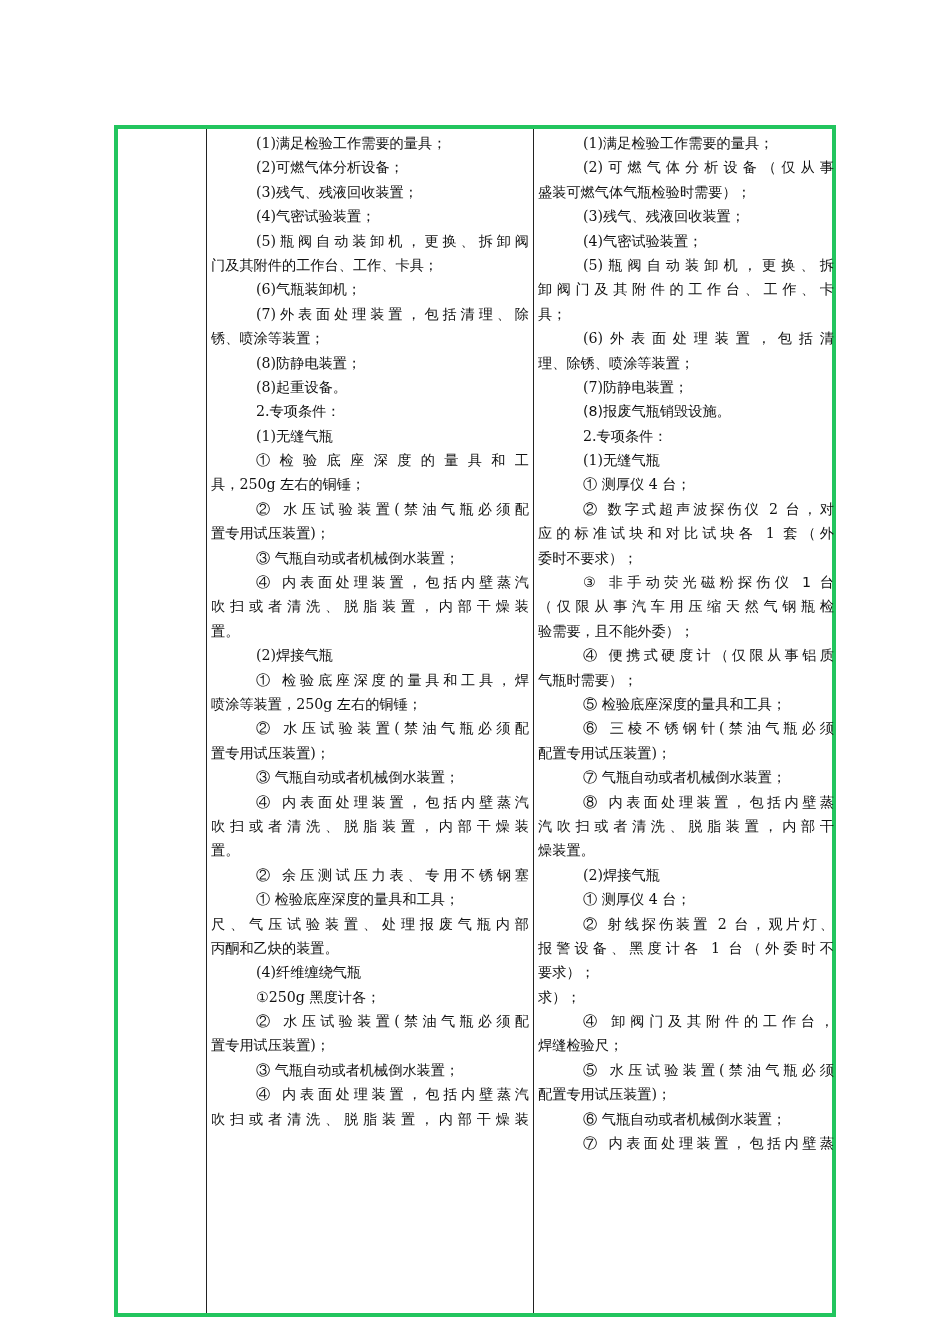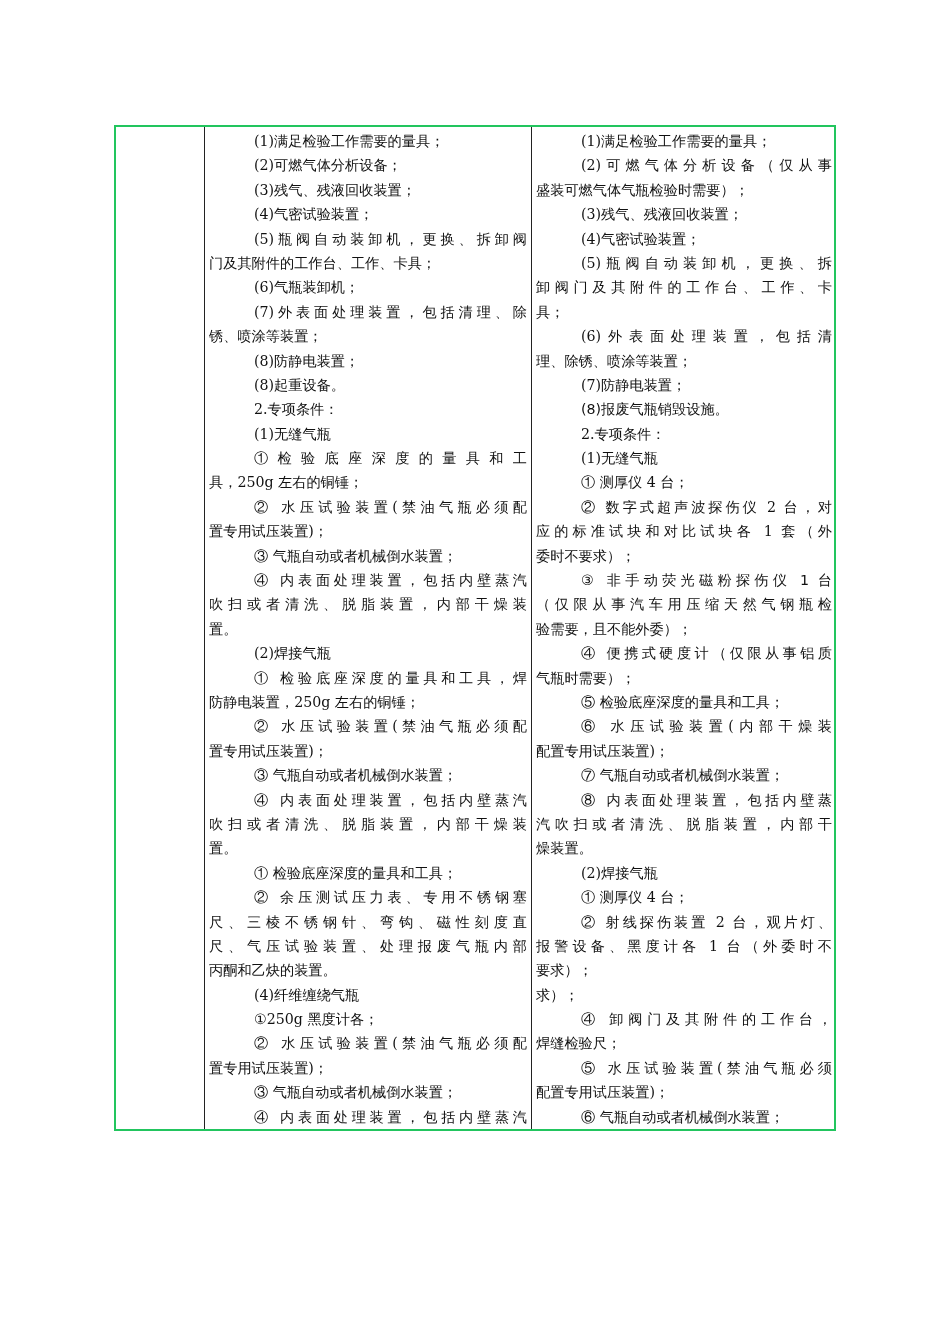--- a/index.html
+++ b/index.html
@@ -1,19 +1,19 @@
 <!DOCTYPE html>
 <html><head>
 <meta charset="utf-8">
 <style>
   html, body { margin: 0; padding: 0; background: #ffffff; }
   body { width: 950px; height: 1344px; position: relative; overflow: hidden;
          font-family: "DejaVu Serif", "Liberation Serif", serif; color: #111; }
-  .page-table { position: absolute; left: 114px; top: 125px; width: 722px; height: 1006px;
-                border: 2px solid #22c55e; box-sizing: border-box; }
+  .page-table { position: absolute; left: 114px; top: 125px; width: 722px; height: 1192px;
+                border: 4px solid #22c55e; box-sizing: border-box; }
   .col { position: absolute; top: 0; bottom: 0; box-sizing: border-box; overflow: hidden; }
   .col-1 { left: 0; width: 89px; border-right: 1.5px solid #222; }
   .col-2 { left: 89px; width: 327px; border-right: 1.5px solid #222; padding: 0 4px 0 4px; }
   .col-3 { left: 416px; width: 304px; padding: 0 4px 0 4px; }
   .line { height: 24.4px; line-height: 24.4px; font-size: 14.2px; white-space: nowrap; }
   .ind { padding-left: 45px; }
   .justify { text-align: justify; text-align-last: justify; }
   .b { font-weight: normal; font-family: "DejaVu Sans", "Liberation Sans", sans-serif; }
   .col-2 .lines, .col-3 .lines { padding-top: 2px; }
 </style>
@@ -40,30 +40,29 @@
         <div class="line ind justify">① 检 验 底 座 深 度 的 量 具 和 工</div>
         <div class="line">具，250g 左右的铜锤；</div>
         <div class="line ind justify">② 水压试验装置(禁油气瓶必须配</div>
         <div class="line">置专用试压装置)；</div>
         <div class="line ind">③ 气瓶自动或者机械倒水装置；</div>
         <div class="line ind justify">④ 内表面处理装置，包括内壁蒸汽</div>
         <div class="line justify">吹扫或者清洗、脱脂装置，内部干燥装</div>
         <div class="line">置。</div>
         <div class="line ind">(2)焊接气瓶</div>
         <div class="line ind justify">① 检验底座深度的量具和工具，焊</div>
-        <div class="line">防静电装置，250g 左右的铜锤；</div>
+        <div class="line">喷涂等装置，250g 左右的铜锤；</div>
         <div class="line ind justify">② 水压试验装置(禁油气瓶必须配</div>
         <div class="line">置专用试压装置)；</div>
         <div class="line ind">③ 气瓶自动或者机械倒水装置；</div>
         <div class="line ind justify">④ 内表面处理装置，包括内壁蒸汽</div>
         <div class="line justify">吹扫或者清洗、脱脂装置，内部干燥装</div>
         <div class="line">置。</div>
+        <div class="line ind justify">② 余压测试压力表、专用不锈钢塞</div>
         <div class="line ind">① 检验底座深度的量具和工具；</div>
-        <div class="line ind justify">② 余压测试压力表、专用不锈钢塞</div>
-        <div class="line justify">尺、三棱不锈钢针、弯钩、磁性刻度直</div>
         <div class="line justify">尺、气压试验装置、处理报废气瓶内部</div>
         <div class="line">丙酮和乙炔的装置。</div>
         <div class="line ind">(4)纤维缠绕气瓶</div>
         <div class="line ind">①250g 黑度计各；</div>
         <div class="line ind justify">② 水压试验装置(禁油气瓶必须配</div>
         <div class="line">置专用试压装置)；</div>
         <div class="line ind">③ 气瓶自动或者机械倒水装置；</div>
         <div class="line ind justify">④ 内表面处理装置，包括内壁蒸汽</div>
         <div class="line justify">吹扫或者清洗、脱脂装置，内部干燥装</div>
       </div>
@@ -87,21 +86,21 @@
         <div class="line ind">① 测厚仪 4 台；</div>
         <div class="line ind justify">② 数字式超声波探伤仪 2 台，对</div>
         <div class="line justify">应的标准试块和对比试块各 1 套（外</div>
         <div class="line">委时不要求）；</div>
         <div class="line ind justify b">③ 非手动荧光磁粉探伤仪 1 台</div>
         <div class="line justify b">（仅限从事汽车用压缩天然气钢瓶检</div>
         <div class="line b">验需要，且不能外委）；</div>
         <div class="line ind justify">④ 便携式硬度计（仅限从事铝质</div>
         <div class="line">气瓶时需要）；</div>
         <div class="line ind">⑤ 检验底座深度的量具和工具；</div>
-        <div class="line ind justify">⑥ 水压试验装置(内部干燥装</div>
+        <div class="line ind justify">⑥ 三棱不锈钢针(禁油气瓶必须</div>
         <div class="line">配置专用试压装置)；</div>
         <div class="line ind">⑦ 气瓶自动或者机械倒水装置；</div>
         <div class="line ind justify">⑧ 内表面处理装置，包括内壁蒸</div>
         <div class="line justify">汽吹扫或者清洗、脱脂装置，内部干</div>
         <div class="line">燥装置。</div>
         <div class="line ind">(2)焊接气瓶</div>
         <div class="line ind">① 测厚仪 4 台；</div>
         <div class="line ind justify">② 射线探伤装置 2 台，观片灯、</div>
         <div class="line justify">报警设备、黑度计各 1 台（外委时不</div>
         <div class="line">要求）；</div>

